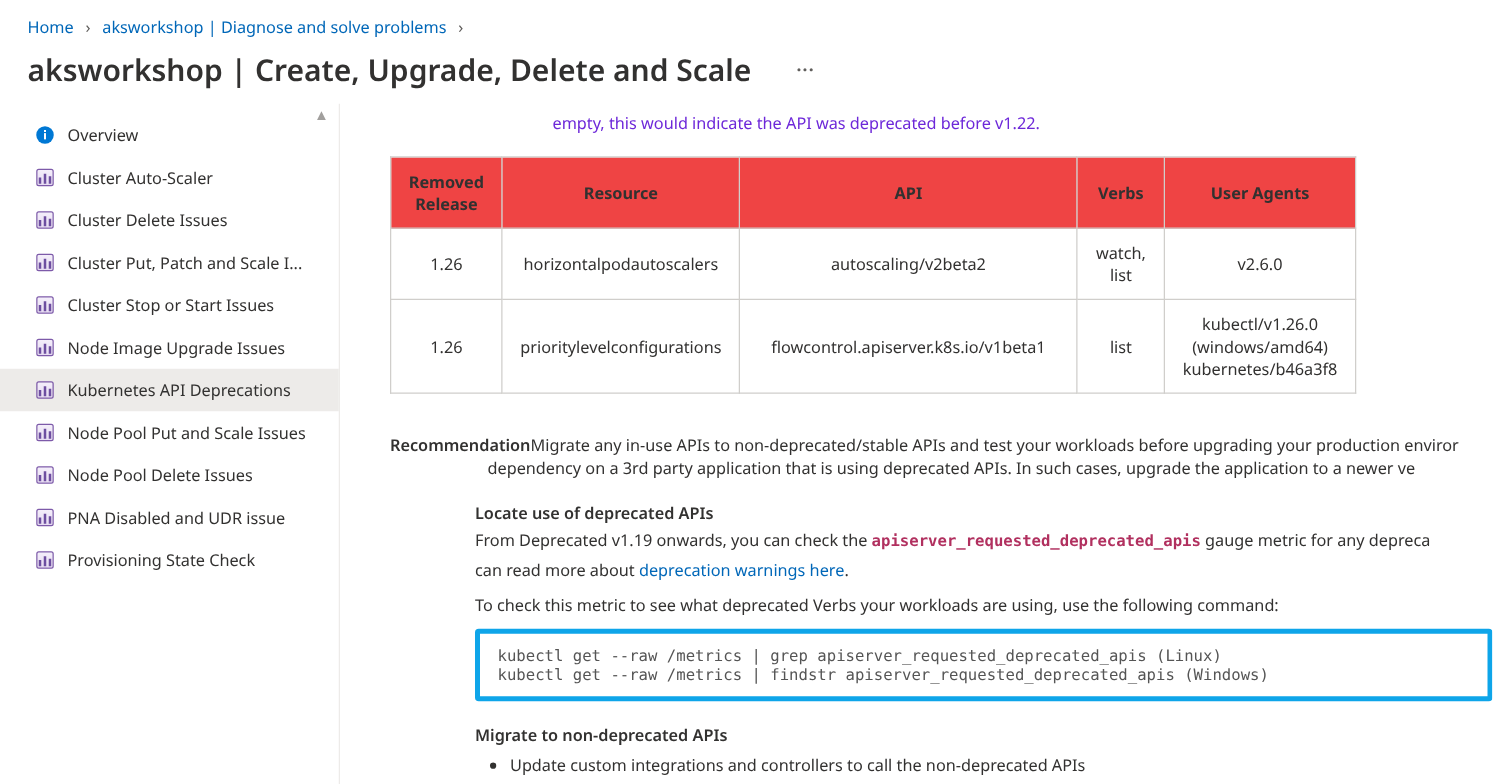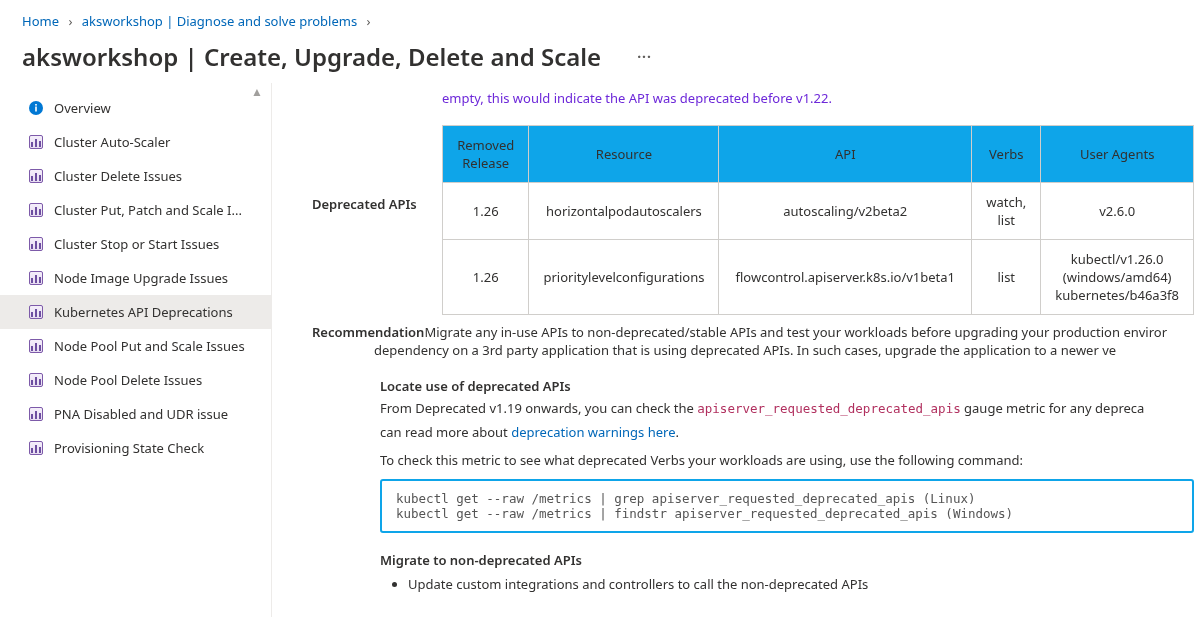--- a/index.html
+++ b/index.html
@@ -110,39 +110,39 @@
       table-layout: auto;
     }
     table.dep th, table.dep td {
       border: 1px solid #d0cecb;
       padding: 10px 14px;
       text-align: center;
       font-size: 13px;
       color: #323130;
       vertical-align: middle;
     }
-    table.dep th { font-weight: 400; background: #0ea5e9; }
+    table.dep th { font-weight: 700; background: #ef4444; }
     table.dep th.rr { width: 88px; }
     table.dep th.res { width: 190px; }
     table.dep th.api { width: 270px; }
     table.dep th.verbs { width: 70px; text-align: center; }
     table.dep th.ua { width: 150px; }
 
-    .rec-row { display: flex; margin-top: 8px; }
+    .rec-row { display: flex; margin-top: 32px; }
     .rec-row .rec-label { font-weight: 600; }
     .rec-row .rec-text { flex: 1; white-space: nowrap; overflow: hidden; }
 
     .sub { margin-left: 68px; margin-top: 18px; }
     .sub h4 { font-weight: 600; font-size: 13px; margin-bottom: 4px; }
     .sub p { margin-bottom: 6px; }
-    code.inline { font-family: Consolas,monospace; color: #b1305f; font-size: 12.5px; }
+    code.inline { font-family: Consolas,monospace; color: #b1305f; font-size: 12.5px; font-weight: bold; }
 
     pre.codeblock {
       margin-top: 10px;
-      border: 2px solid #0ea5e9;
+      border: 4px solid #0ea5e9;
       border-radius: 3px;
       padding: 10px 14px;
       font-family: Consolas,monospace;
       font-size: 12.5px;
       color: #555;
       white-space: pre;
       overflow: hidden;
     }
     ul.bul { margin: 6px 0 0 28px; }
     ul.bul li { margin-bottom: 4px; }
@@ -278,21 +278,20 @@
           </span>
           <span>Provisioning State Check</span>
         </div>
       </div>
   </div>
 
   <div class="content">
     <div class="intro-line">empty, this would indicate the API was deprecated before v1.22.</div>
 
     <div class="row1">
-      <div class="row-label">Deprecated APIs</div>
       <table class="dep">
         <thead>
             <tr>
           <th class="rr">Removed Release</th>
           <th class="res">Resource</th>
           <th class="api">API</th>
           <th class="verbs">Verbs</th>
           <th class="ua">User Agents</th>
         </tr>
           </thead>
@@ -314,21 +313,21 @@
         </tbody>
       </table>
     </div>
 
     <div class="rec-row">
       <span class="rec-label">Recommendation</span>
       <span class="rec-text">
         <span>Migrate any in-use APIs to non-deprecated/stable APIs and test your workloads before upgrading your production enviror</span>
       </span>
     </div>
-    <div style="margin-left:62px; white-space:nowrap; overflow:hidden;">dependency on a 3rd party application that is using deprecated APIs. In such cases, upgrade the application to a newer ve</div>
+    <div style="margin-left:78px; white-space:nowrap; overflow:hidden;">dependency on a 3rd party application that is using deprecated APIs. In such cases, upgrade the application to a newer ve</div>
 
     <div class="sub">
       <h4>Locate use of deprecated APIs</h4>
       <p style="white-space:nowrap; overflow:hidden;">
         <span>From Deprecated v1.19 onwards, you can check the </span><code class="inline">apiserver_requested_deprecated_apis</code><span> gauge metric for any depreca</span>
       </p>
       <p>
         <span>can read more about </span><a>deprecation warnings here</a><span>.</span>
       </p>
       <p style="margin-top:10px">To check this metric to see what deprecated Verbs your workloads are using, use the following command:</p>

